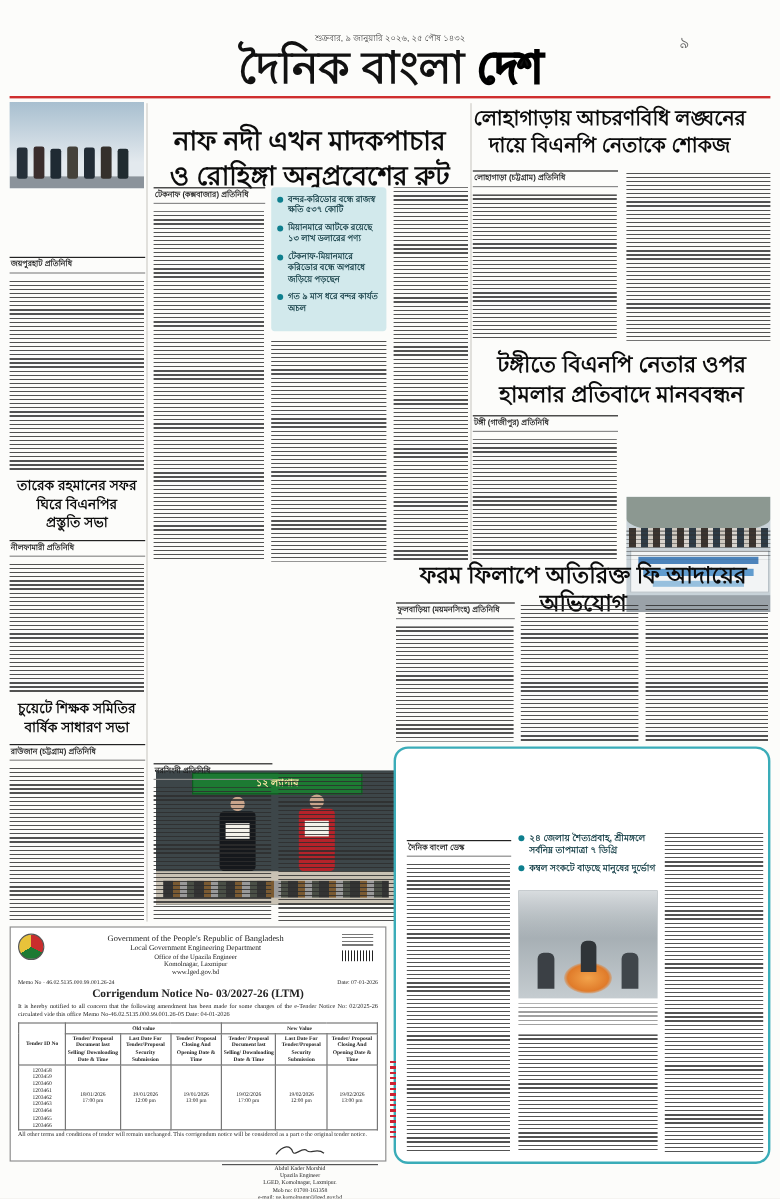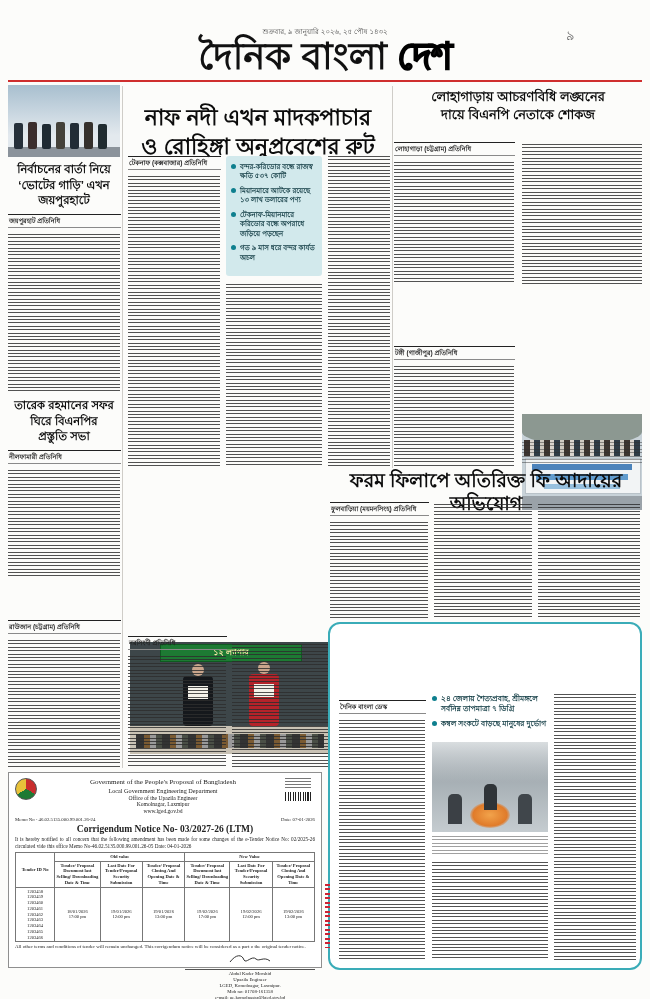--- a/index.html
+++ b/index.html
@@ -62,32 +62,31 @@
   <div class="abs photo" style="left:8px;top:85px;width:112px;height:72px;background:linear-gradient(#a8bfcf,#e3e9ee 70%);">
     <div class="abs" style="left:0;bottom:0;width:112px;height:10px;background:#8b939b;"></div>
     <div class="abs" style="left:6px;bottom:8px;width:9px;height:26px;background:#26303a;border-radius:2px;"></div>
     <div class="abs" style="left:20px;bottom:8px;width:9px;height:27px;background:#3a2d2d;border-radius:2px;"></div>
     <div class="abs" style="left:34px;bottom:8px;width:9px;height:25px;background:#1f2a33;border-radius:2px;"></div>
     <div class="abs" style="left:48px;bottom:8px;width:9px;height:27px;background:#44413a;border-radius:2px;"></div>
     <div class="abs" style="left:62px;bottom:8px;width:9px;height:26px;background:#222c36;border-radius:2px;"></div>
     <div class="abs" style="left:76px;bottom:8px;width:9px;height:27px;background:#35302c;border-radius:2px;"></div>
     <div class="abs" style="left:90px;bottom:8px;width:9px;height:25px;background:#202b30;border-radius:2px;"></div>
   </div>
-  <div class="abs hl" style="left:8px;top:162px;width:112px;font-size:11.5px;line-height:1.35;">নির্বাচনের বার্তা নিয়ে
-‘ভোটের গাড়ি’ এখন
-জয়পুরহাটে</div>
   <div class="abs byline" style="left:8px;top:214px;width:112px;">জয়পুরহাট প্রতিনিধি</div>
   <div class="abs tx" style="left:8px;top:234px;width:112px;height:158px;"></div>
 
   <div class="abs hl" style="left:8px;top:398px;width:112px;font-size:11.5px;line-height:1.35;">তারেক রহমানের সফর
 ঘিরে বিএনপির
 প্রস্তুতি সভা</div>
   <div class="abs byline" style="left:8px;top:450px;width:112px;">নীলফামারী প্রতিনিধি</div>
   <div class="abs tx" style="left:8px;top:470px;width:112px;height:108px;"></div>
 
+  <div class="abs hl" style="left:8px;top:584px;width:112px;font-size:11.5px;line-height:1.35;">চুয়েটে শিক্ষক সমিতির
+বার্ষিক সাধারণ সভা</div>
   <div class="abs byline" style="left:8px;top:620px;width:112px;">রাউজান (চট্টগ্রাম) প্রতিনিধি</div>
   <div class="abs tx" style="left:8px;top:640px;width:112px;height:128px;"></div>
 
   <div class="abs hl" style="left:126px;top:104px;width:264px;font-size:22px;line-height:1.3;">নাফ নদী এখন মাদকপাচার
 ও রোহিঙ্গা অনুপ্রবেশের রুট</div>
   <div class="abs byline" style="left:128px;top:156px;width:92px;">টেকনাফ (কক্সবাজার) প্রতিনিধি</div>
   <div class="abs tx" style="left:128px;top:176px;width:92px;height:292px;"></div>
 
   <div class="abs tealbox" style="left:226px;top:156px;width:96px;height:120px;">
     <div class="bullet">
@@ -103,26 +102,28 @@
         <span class="bt">টেকনাফ-মিয়ানমারে করিডোর বন্ধে অপরাধে জড়িয়ে পড়ছেন</span>
       </div>
     <div class="bullet">
         <span class="dot"></span>
         <span class="bt">গত ৯ মাস ধরে বন্দর কার্যত অচল</span>
       </div>
   </div>
   <div class="abs tx" style="left:226px;top:284px;width:96px;height:184px;"></div>
   <div class="abs tx" style="left:328px;top:156px;width:62px;height:312px;"></div>
 
-  <div class="abs hl" style="left:394px;top:88px;width:248px;font-size:13px;line-height:1.35;">লোহাগাড়ায় আচরণবিধি লঙ্ঘনের
+  <div class="abs hl" style="left:384px;top:88px;width:248px;font-size:17px;line-height:1.35;">লোহাগাড়ায় আচরণবিধি লঙ্ঘনের
 দায়ে বিএনপি নেতাকে শোকজ</div>
   <div class="abs byline" style="left:394px;top:142px;width:120px;">লোহাগাড়া (চট্টগ্রাম) প্রতিনিধি</div>
   <div class="abs tx" style="left:394px;top:162px;width:120px;height:122px;"></div>
   <div class="abs tx" style="left:522px;top:144px;width:120px;height:140px;"></div>
 
+  <div class="abs hl" style="left:394px;top:292px;width:248px;font-size:18.5px;line-height:1.35;">টঙ্গীতে বিএনপি নেতার ওপর
+হামলার প্রতিবাদে মানববন্ধন</div>
   <div class="abs byline" style="left:394px;top:346px;width:120px;">টঙ্গী (গাজীপুর) প্রতিনিধি</div>
   <div class="abs tx" style="left:394px;top:366px;width:120px;height:102px;"></div>
   <div class="abs photo" style="left:522px;top:342px;width:120px;height:96px;background:#c8d2d8;">
     <div class="abs" style="left:0;top:0;width:120px;height:30px;background:#7d8a80;border-radius:0 0 40% 40%;opacity:.8;"></div>
     <div class="abs" style="left:2px;top:26px;width:116px;height:16px;background:repeating-linear-gradient(to right,#3c342f 0 6px,#d9d4ce 6px 10px,#2e3b46 10px 16px,#cfc9c0 16px 20px);"></div>
     <div class="abs" style="left:3px;top:44px;width:114px;height:34px;background:#f2f4f5;border:1px solid #b9c2c8;">
       <div class="abs" style="left:6px;top:5px;width:100px;height:6px;background:#2f6fb0;opacity:.85;"></div>
       <div class="abs" style="left:10px;top:15px;width:92px;height:6px;background:#3c86c4;opacity:.8;"></div>
       <div class="abs" style="left:18px;top:25px;width:76px;height:5px;background:#7fb3d8;opacity:.8;"></div>
     </div>
@@ -176,21 +177,21 @@
     <div class="abs tx" style="left:102px;top:238px;width:116px;height:98px;"></div>
     <div class="abs tx" style="left:224px;top:70px;width:82px;height:266px;"></div>
   </div>
 
   <div class="abs tender" style="left:8px;top:772px;width:314px;height:196px;">
     <div style="display:flex;align-items:flex-start;">
       <div style="flex:0 0 26px;">
         <div style="width:20px;height:20px;border-radius:50%;border:1px solid #555;background:conic-gradient(#c92d2d 0 33%,#1d7a33 33% 66%,#e8c23a 66% 100%);"></div>
       </div>
       <div style="flex:1;" class="c">
-        <div class="t-gov">Government of the People's Proposal of Bangladesh</div>
+        <div class="t-gov">Government of the People's Republic of Bangladesh</div>
         <div class="t-dept">Local Government Engineering Department</div>
         <div class="t-sub">Office of the Upazila Engineer</div>
         <div class="t-sub">Komolnagar, Laxmipur</div>
         <div class="t-sub">www.lged.gov.bd</div>
       </div>
       <div style="flex:0 0 30px;">
         <div style="width:26px;height:12px;background:repeating-linear-gradient(to bottom,#777 0 1px,transparent 1px 3px);"></div>
         <div style="width:26px;height:9px;margin-top:2px;background:repeating-linear-gradient(to right,#222 0 1px,transparent 1px 2.5px);"></div>
       </div>
     </div>

